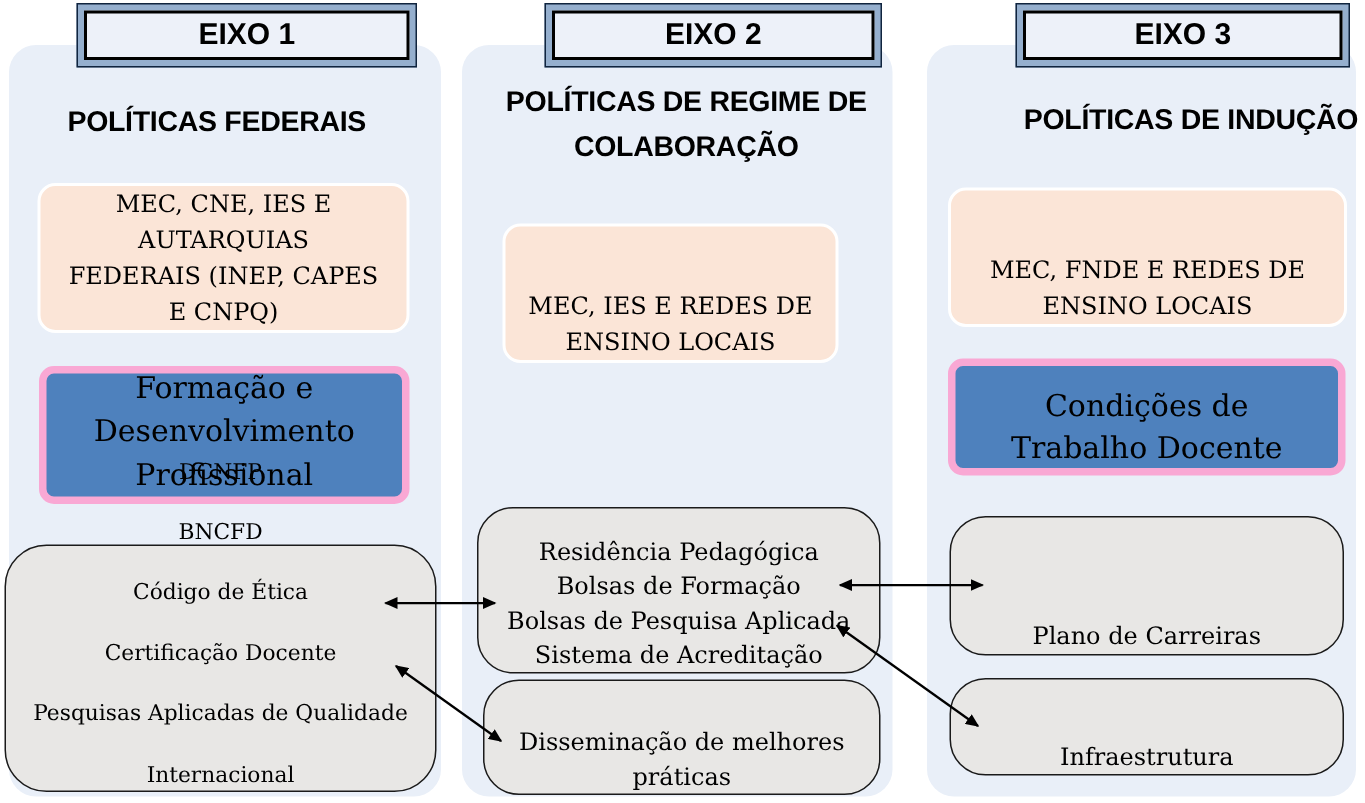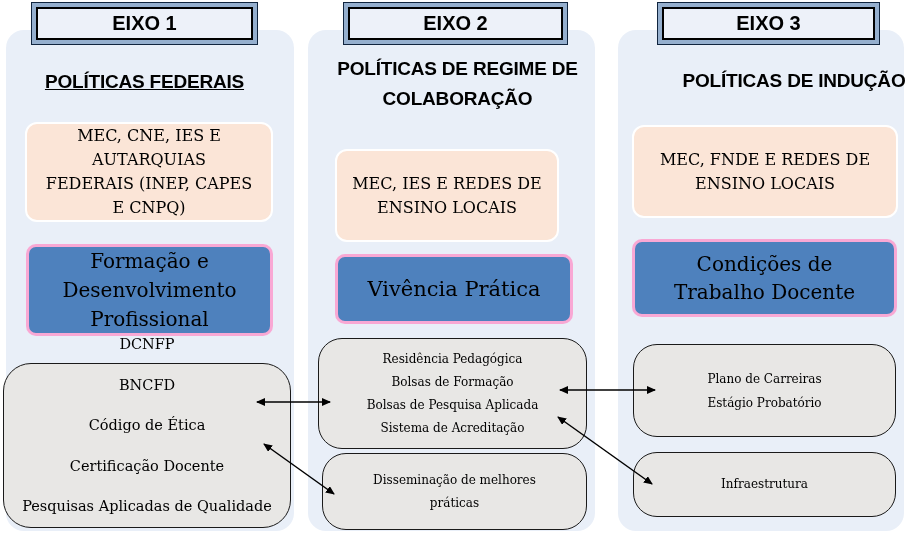--- a/index.html
+++ b/index.html
@@ -2,36 +2,36 @@
 <html style="--column-bg: #E9EFF8; --header-fill: #95AFCE; --header-border: #10243E; --header-inner-fill: #EDF1F9; --actors-fill: #FBE5D7; --theme-fill: #4E81BD; --items-fill: #E8E7E5; --arrow-color: #000000;"><head>
 <meta charset="utf-8">
 <style>
   * { margin:0; padding:0; box-sizing:border-box; }
   html,body { width:910px; height:535px; background:#ffffff; font-family:"Liberation Sans",sans-serif; }
   .page { position:relative; width:910px; height:535px; overflow:hidden; }
 
   .col { position:absolute; top:30px; height:501px; background:var(--column-bg,#E9EFF8); border-radius:18px; z-index:0; }
 
   .eixo-header { position:absolute; top:2px; height:43px; background:var(--header-fill,#95AFCE);
-                 border:1px solid var(--header-border,#10243E); padding:4px; z-index:5; }
+                 border:1px solid var(--header-border,#10243E); padding:4px; z-index:5;margin-left:20px; }
   .eixo-header-inner { width:100%; height:100%; background:var(--header-inner-fill,#EDF1F9);
                  border:2px solid #000; display:flex; align-items:center; justify-content:center;
                  font-weight:bold; font-size:20px; color:#000; }
 
   .col-title { position:absolute; text-align:center; font-weight:bold; font-size:19px;
                letter-spacing:-0.2px; color:#000; z-index:2; }
 
-  .box { position:absolute; display:flex; flex-direction:column; align-items:center; justify-content:center;
+  .box { position:absolute; display:flex; flex-direction:column; align-items:center; justify-content:flex-end;
          text-align:center; color:#000; z-index:2; }
   .actors { background:var(--actors-fill,#FBE5D7); border:2px solid #fff; border-radius:12px;
             font-family:"DejaVu Serif",serif; font-size:16px; line-height:24px; }
-  .theme  { background:var(--theme-fill,#4E81BD); border:3px solid #f9a8d4; border-radius:10px;
+  .theme  { background:var(--theme-fill,#4E81BD); border:5px solid #f9a8d4; border-radius:10px;
             font-family:"DejaVu Serif",serif; font-size:20px; line-height:29px; }
   .items  { background:var(--items-fill,#E8E7E5); border:1.5px solid #1a1a1a; border-radius:24px;
-            font-family:"DejaVu Serif",serif; font-size:12px; line-height:23px; }
+            font-family:"DejaVu Serif",serif; font-size:16px; line-height:23px; }
   .items div, .actors div, .theme div, .col-title div { white-space:nowrap; }
 
   #g1 { font-size:14.5px; line-height:20.4px; border-radius:28px; }
   #t1 { line-height:24px; }
   #t2 { line-height:30px;padding-left:12px; }
   #t3 { line-height:24px; }
   #b2 { font-size:21px; }
   #b3 { line-height:28px; }
   #g4 { line-height:24px; }
 
@@ -50,21 +50,21 @@
   <div class="eixo-header" style="left:31px;  width:227px;">
     <div class="eixo-header-inner">EIXO 1</div>
   </div>
   <div class="eixo-header" style="left:343px; width:225px;">
     <div class="eixo-header-inner">EIXO 2</div>
   </div>
   <div class="eixo-header" style="left:657px; width:223px;">
     <div class="eixo-header-inner">EIXO 3</div>
   </div>
 
-  <div class="col-title" id="t1" style="left:6px; top:70px; width:277px;text-decoration:underline;">
+  <div class="col-title" id="t1" style="left:6px; top:70px; width:277px;">
     <div>POLÍTICAS FEDERAIS</div>
   </div>
   <div class="col-title" id="t2" style="left:308px; top:54px; width:287px;">
     <div>POLÍTICAS DE REGIME DE</div>
     <div>COLABORAÇÃO</div>
   </div>
   <div class="col-title" id="t3" style="left:618px; top:69px; width:320px;margin-left:16px;">
     <div>POLÍTICAS DE INDUÇÃO</div>
   </div>
 
@@ -81,23 +81,20 @@
   <div class="box actors" id="p3" style="left:632px; top:125px; width:266px; height:93px;">
     <div>MEC, FNDE E REDES DE</div>
     <div>ENSINO LOCAIS</div>
   </div>
 
   <div class="box theme" id="b1" style="left:26px; top:244px; width:247px; height:92px;">
     <div>Formação e</div>
     <div>Desenvolvimento</div>
     <div>Profissional</div>
   </div>
-  <div class="box theme" id="b2" style="left:335px; top:254px; width:238px; height:70px;">
-    <div>Vivência Prática</div>
-  </div>
   <div class="box theme" id="b3" style="left:632px; top:239px; width:265px; height:78px;">
     <div>Condições de</div>
     <div>Trabalho Docente</div>
   </div>
 
   <div class="box items" id="g1" style="left:3px; top:363px; width:288px; height:165px;gap:20px;">
     <div>DCNFP</div>
     <div>BNCFD</div>
     <div>Código de Ética</div>
     <div>Certificação Docente</div>
@@ -109,21 +106,20 @@
     <div>Bolsas de Formação</div>
     <div>Bolsas de Pesquisa Aplicada</div>
     <div>Sistema de Acreditação</div>
   </div>
   <div class="box items" id="g3" style="left:322px; top:453px; width:265px; height:77px;">
     <div>Disseminação de melhores</div>
     <div>práticas</div>
   </div>
   <div class="box items" id="g4" style="left:633px; top:344px; width:263px; height:93px;">
     <div>Plano de Carreiras</div>
-    <div>Estágio Probatório</div>
   </div>
   <div class="box items" id="g5" style="left:633px; top:452px; width:263px; height:65px;">
     <div>Infraestrutura</div>
   </div>
 
   <svg class="arrows" width="910" height="535">
     <defs>
       <marker id="ah" markerWidth="9" markerHeight="8" refX="8" refY="4" orient="auto-start-reverse" markerUnits="userSpaceOnUse">
         <path d="M0,0 L9,4 L0,8 z" fill="#000"></path>
       </marker>

